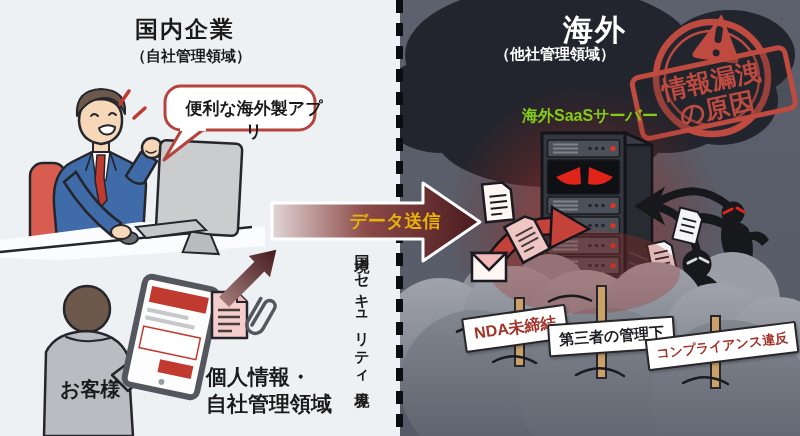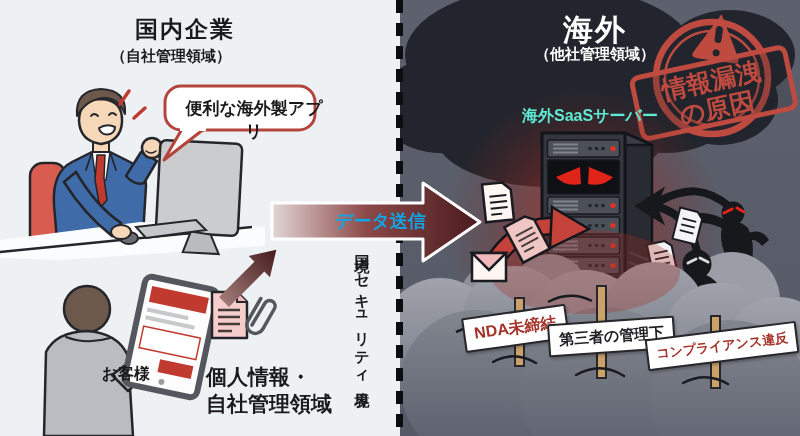--- a/index.html
+++ b/index.html
@@ -7,32 +7,32 @@
          font-family:"Liberation Sans","DejaVu Sans",sans-serif;}
   .abs{position:absolute;}
   .left-bg{left:0;top:0;width:400px;height:436px;background:#eef1f4;z-index:0;}
   .right-bg{left:400px;top:0;width:400px;height:436px;
             background:linear-gradient(#5c616d,#565a66);z-index:0;}
   .illus{z-index:2;pointer-events:none;}
   .dash-line{left:396px;top:0;width:7px;height:436px;z-index:5;
              background:repeating-linear-gradient(to bottom,#0c0d10 0 13px,transparent 13px 23px);}
   .txt{color:#1a1a1a;font-weight:bold;z-index:6;}
   .title-l{left:95px;top:14px;width:180px;text-align:center;font-size:23px;letter-spacing:2px;}
-  .sub-l{left:81px;top:47px;width:180px;text-align:center;font-size:15px;}
+  .sub-l{left:101px;top:47px;width:180px;text-align:center;font-size:15px;}
   .bubble-txt{left:180px;top:97px;width:148px;text-align:center;font-size:17px;}
   .pinfo{left:206px;top:343px;font-size:21px;line-height:27px;margin-top:20px;}
-  .customer{left:60px;top:364px;width:90px;text-align:right;font-size:16px;}
+  .customer{left:60px;top:376px;width:90px;text-align:left;font-size:20px;}
   .boundary{left:352px;top:243px;height:195px;font-size:15px;letter-spacing:2px;
             writing-mode:vertical-rl;text-orientation:upright;}
   .arrow-svg{left:265px;top:175px;z-index:7;}
-  .arrow-txt{left:335px;top:209px;width:120px;text-align:left;font-size:18px;
-             color:#0ea5e9;z-index:8;}
+  .arrow-txt{left:335px;top:209px;width:120px;text-align:center;font-size:18px;
+             color:#eab308;z-index:8;}
   .title-r{left:495px;top:10px;width:200px;text-align:center;font-size:30px;color:#fff;letter-spacing:2px;}
-  .sub-r{left:495px;top:45px;width:200px;text-align:center;font-size:15px;color:#fff;}
-  .server-lbl{left:505px;top:106px;width:170px;text-align:center;font-size:16px;color:#5eead4;z-index:6;}
+  .sub-r{left:495px;top:45px;width:200px;text-align:left;font-size:15px;color:#fff;}
+  .server-lbl{left:505px;top:106px;width:170px;text-align:center;font-size:16px;color:#84cc16;z-index:6;}
   .sign{position:absolute;background:#fff;border:2px solid #26262b;border-radius:2px;
         font-weight:bold;white-space:nowrap;z-index:6;box-shadow:1px 2px 3px rgba(0,0,0,.25);}
   .sign1{left:463px;top:311px;padding:5px 9px;font-size:16px;transform:rotate(-8deg);}
   .sign2{left:548px;top:320px;padding:5px 9px;font-size:15px;transform:rotate(-4deg);}
   .sign3{left:646px;top:330px;padding:5px 8px;font-size:13px;transform:rotate(-7deg);}
 </style>
 </head>
 <body>
 
 <div class="stage">

